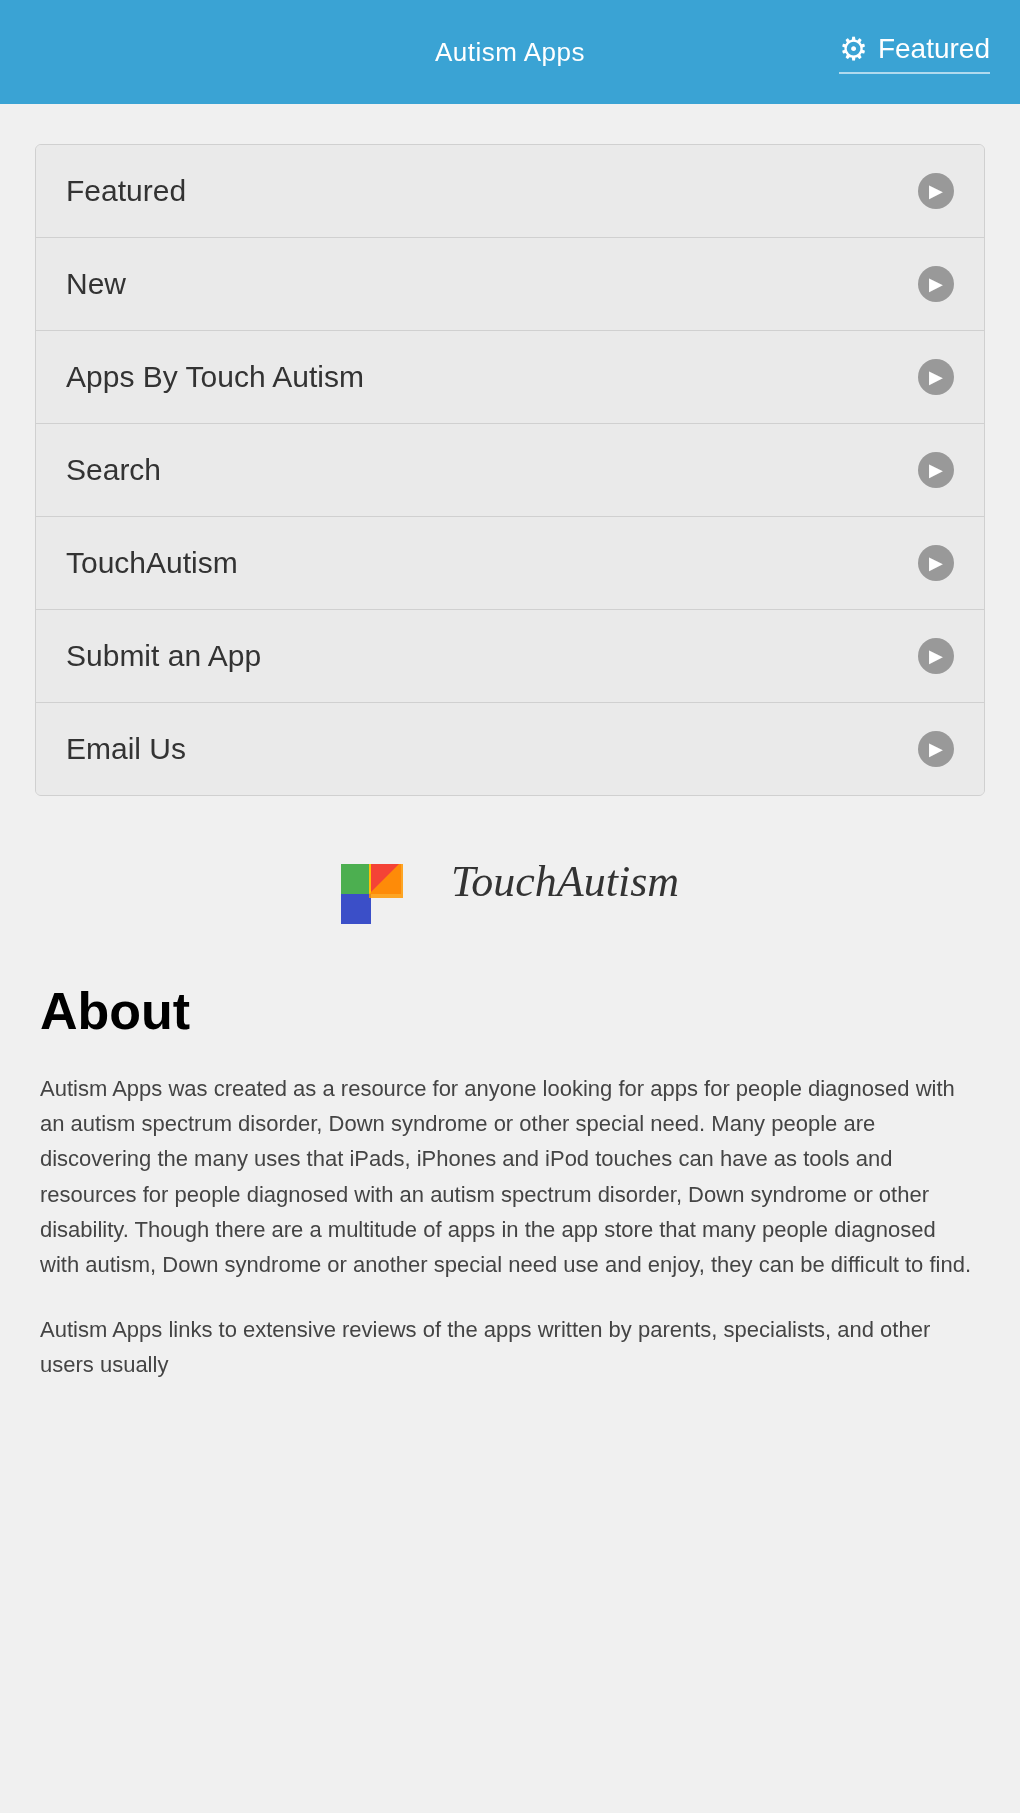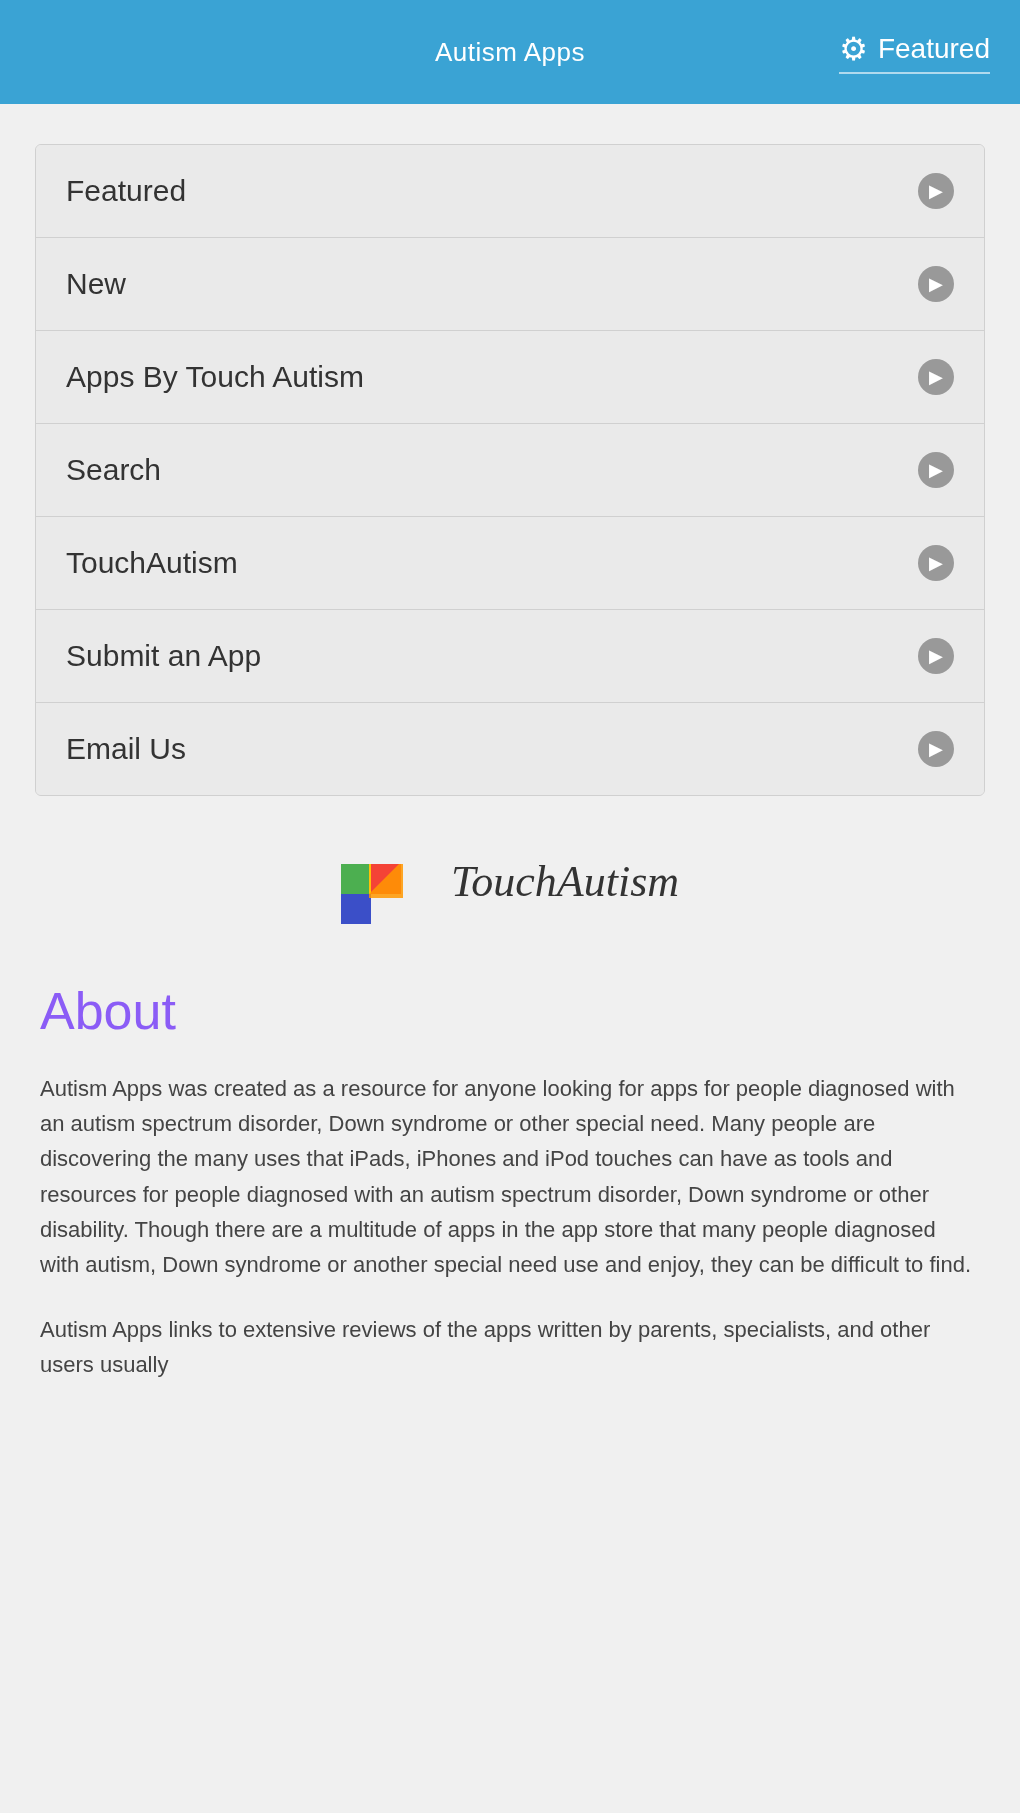--- a/index.html
+++ b/index.html
@@ -119,22 +119,22 @@
       font-weight: 400;
     }
 
     
     .about-section {
       padding: 0 5px;
     }
 
     .about-heading {
       font-size: 52px;
-      font-weight: 400;
-      color: #8b5cf6;
+      font-weight: 700;
+      color: #000000;
       margin-bottom: 30px;
       margin-top: 9px;
     }
 
     .about-text {
       font-size: 22px;
       color: #444444;
       line-height: 1.6;
       margin-bottom: 30px;
     }

